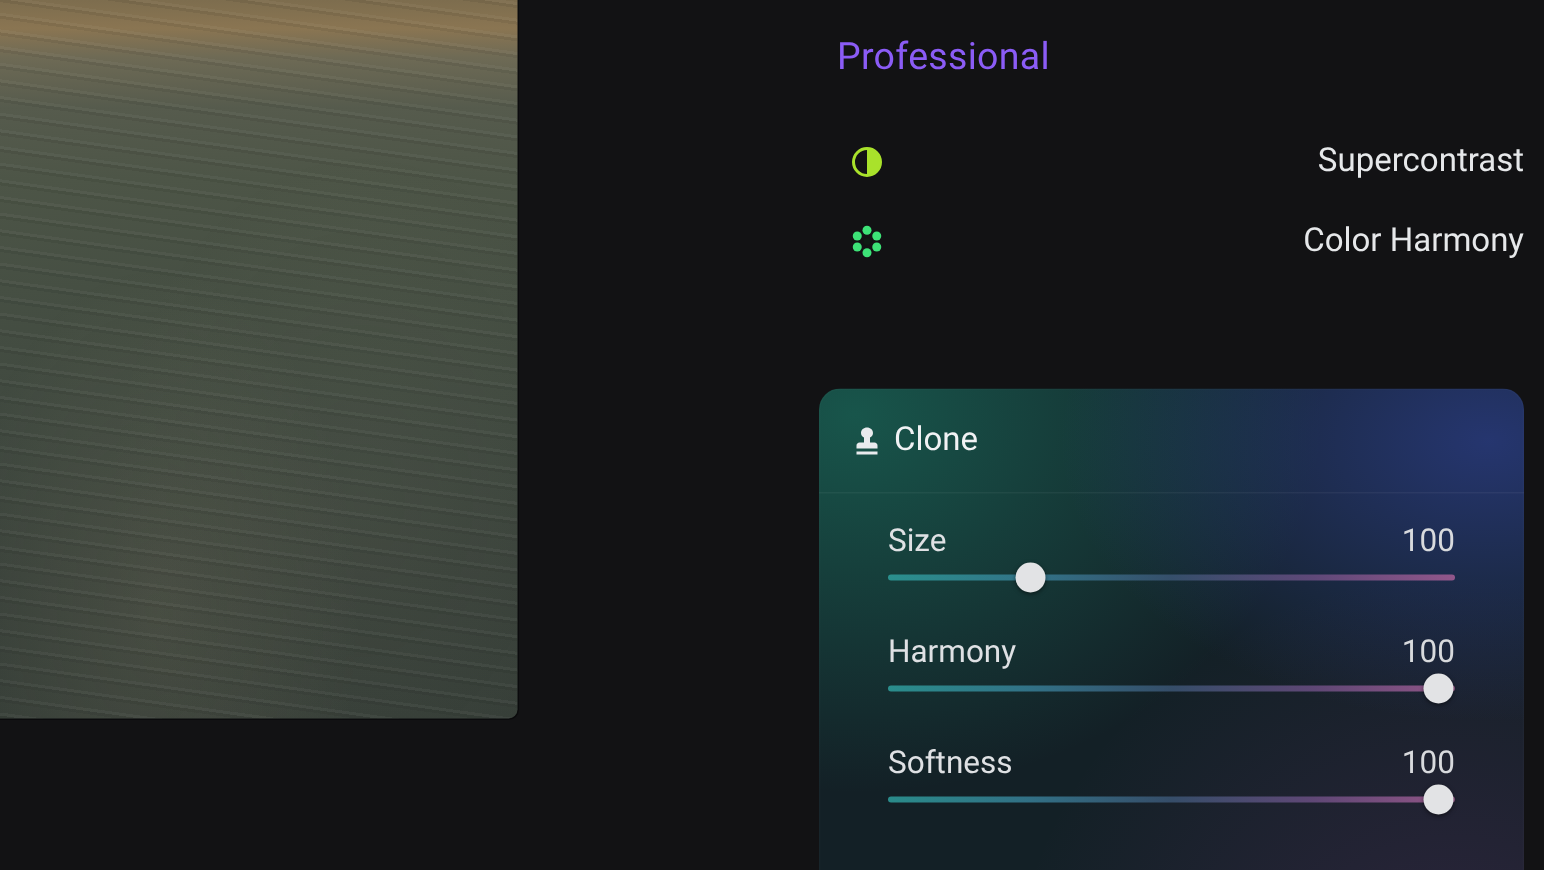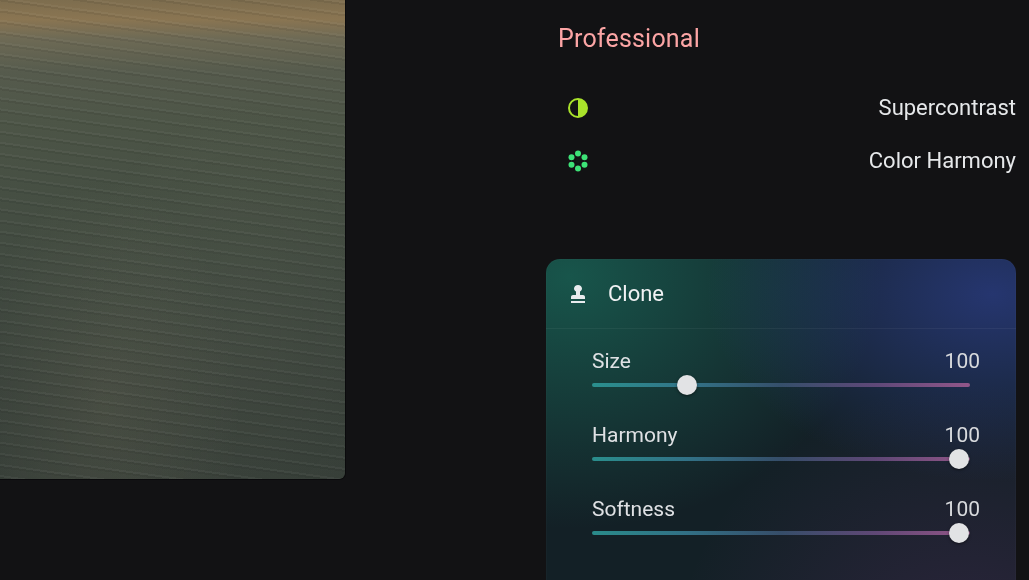--- a/index.html
+++ b/index.html
@@ -51,21 +51,21 @@
     position: absolute;
     left: 546px;
     top: 0;
     width: 470px;
     height: 580px;
   }
 
   .section-title {
     font-size: 25px;
     font-weight: 400;
-    color: #fca5a5;
+    color: #8b5cf6;
     letter-spacing: 0.2px;
     margin: 24px 0 28px 12px;
   }
 
   .tool-row {
     display: flex;
     align-items: center;
     gap: 18px;
     padding: 14px 0 14px 20px;
     cursor: pointer;
@@ -94,32 +94,32 @@
       radial-gradient(520px 420px at 5% 5%, rgba(30,150,120,0.45), transparent 60%),
       radial-gradient(500px 500px at 90% 120%, rgba(170,60,170,0.18), transparent 60%),
       #132026;
     box-shadow: 0 0 0 1px rgba(255,255,255,0.02) inset;
     padding-bottom: 60px;
   }
 
   .active-header {
     display: flex;
     align-items: center;
-    gap: 18px;
+    gap: 6px;
     padding: 22px 0 22px 20px;
     font-size: 22px;
     color: #f1f2f4;
     border-bottom: 1px solid rgba(255,255,255,0.05);
   }
 
   .slider-row {
     display: flex;
     align-items: center;
     justify-content: space-between;
-    padding: 20px 36px 0 46px;
+    padding: 20px 46px 0 46px;
     font-size: 21px;
   }
   .slider-row .label { color: #dfe1e4; }
   .slider-row .value { color: #d8dadd; font-variant-numeric: tabular-nums; text-align: center; }
 
   .slider-track-wrap {
     padding: 8px 46px 0 46px;
     position: relative;
     height: 22px;
   }

